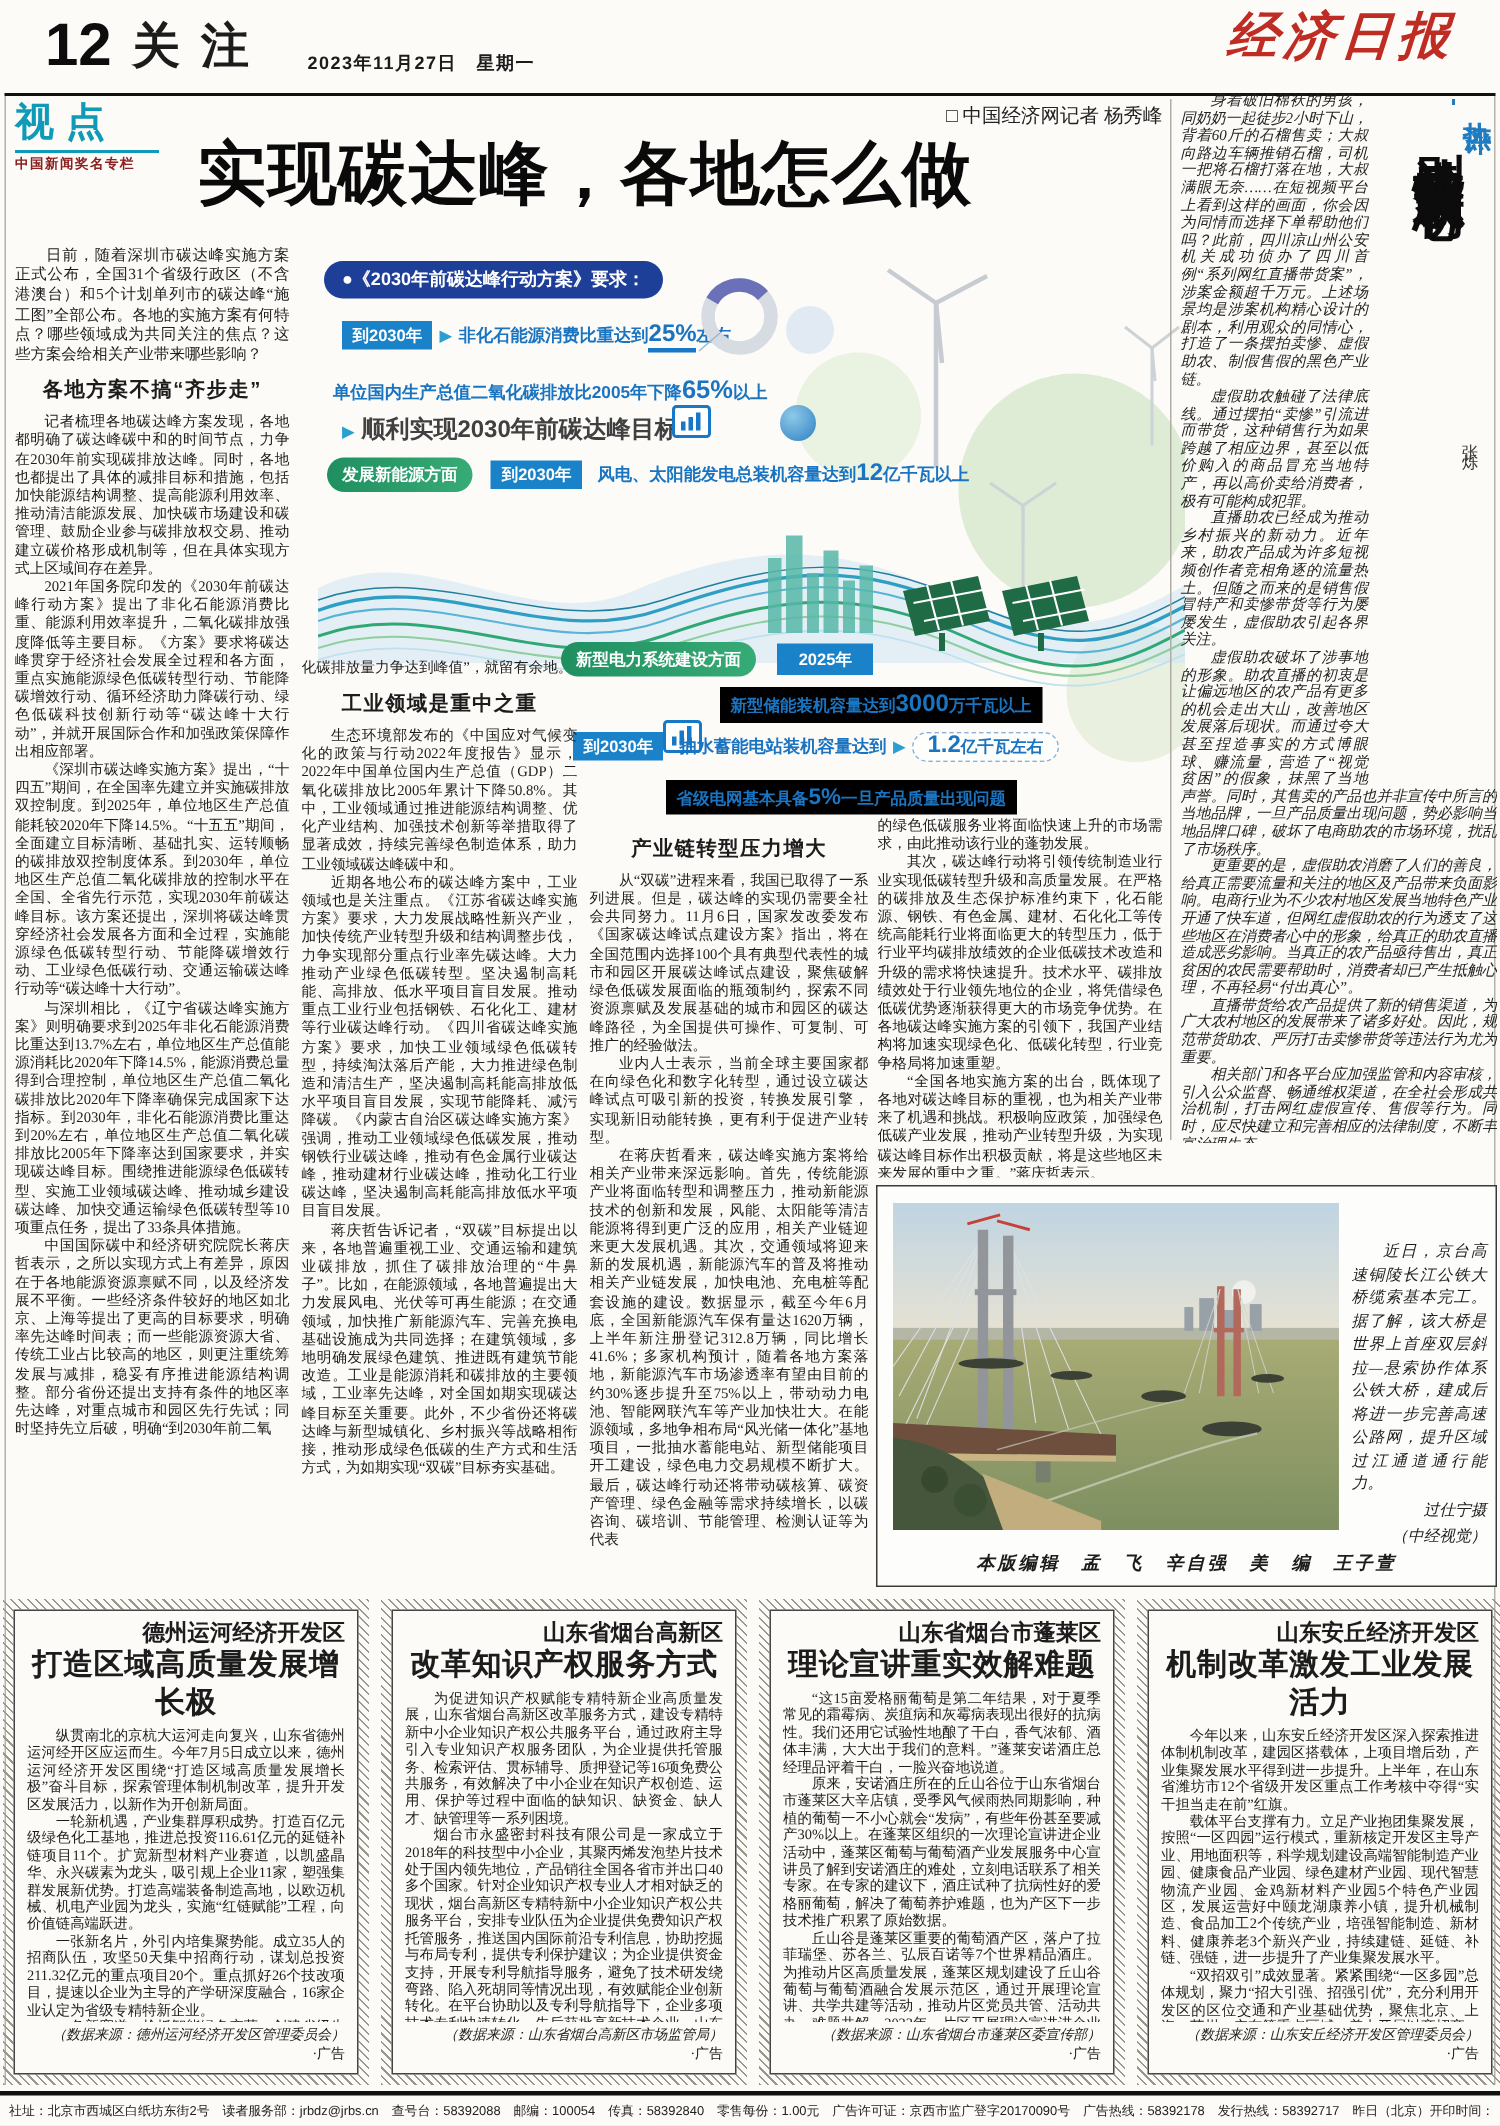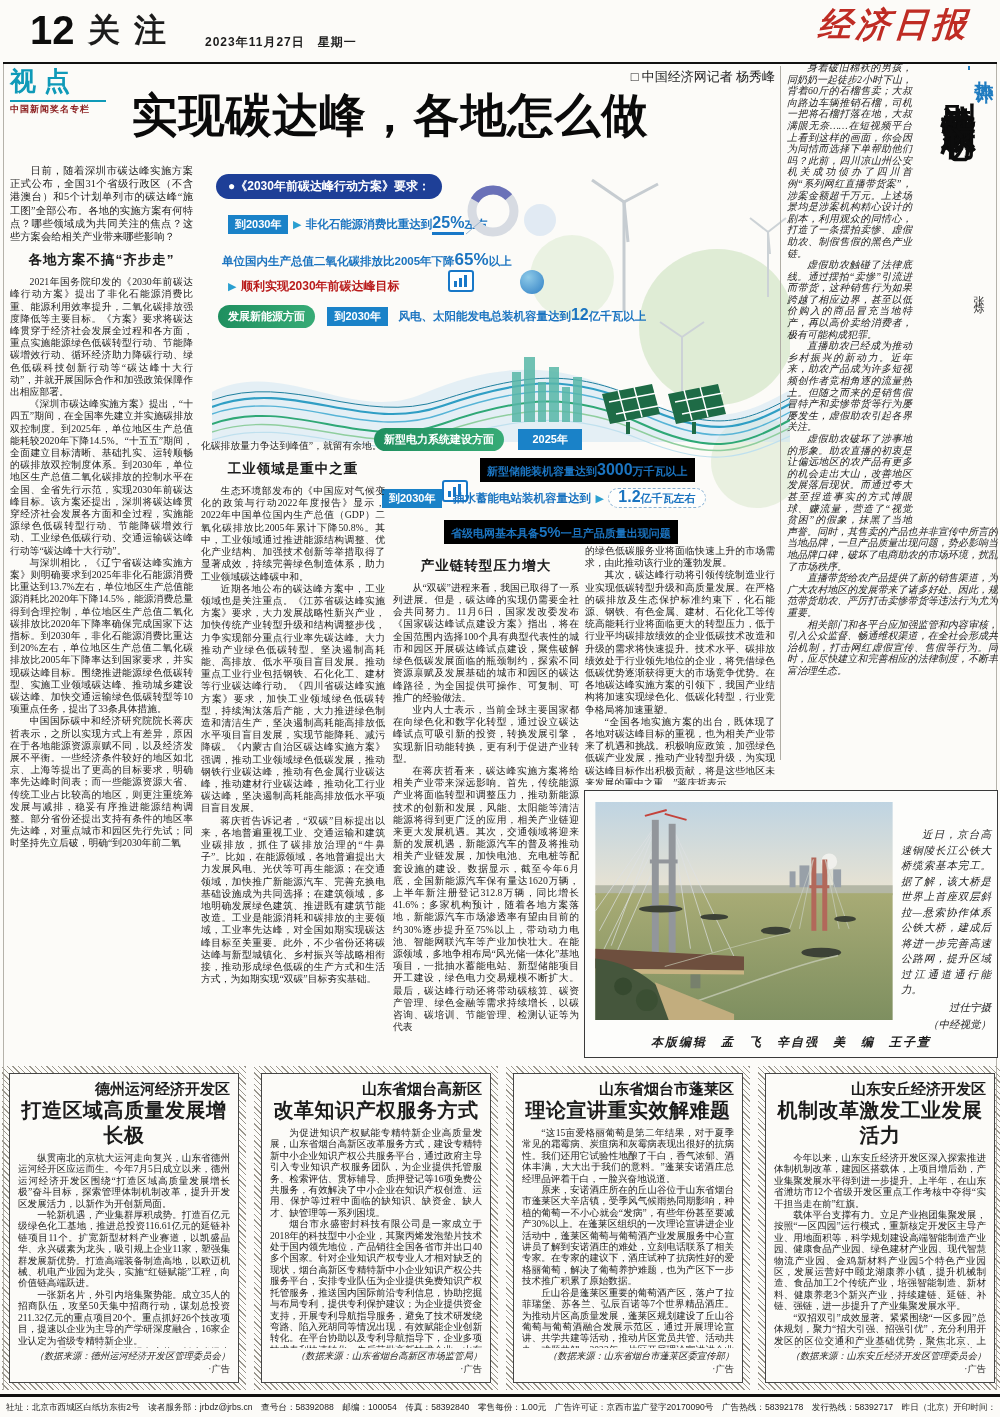--- a/index.html
+++ b/index.html
@@ -42,21 +42,21 @@
   #ig { left:212px; top:162px; width:578px; height:396px; }
   #ig svg.bg { position:absolute; inset:0; pointer-events:none; }
   .ig-el { position:absolute; white-space:nowrap; font-family:"Liberation Sans", sans-serif; }
   .ig-title { left:4px; top:12px; background:#1e3f97; color:#fff; font-weight:bold; font-size:12px;
               padding:4px 12px; border-radius:13px; }
   .tag { background:#1a82c8; color:#fff; font-weight:bold; font-size:11px; padding:2px 7px; display:inline-block; }
   .tri { color:#2a9fd0; font-size:11px; }
   .bluetext { color:#1b74c0; font-size:11.5px; font-weight:bold; }
   .big { font-size:16px; font-weight:bold; }
   .ub { border-bottom:3px solid #1878c8; padding-bottom:1px; }
-  .goal { color:#b91c1c; font-weight:900; font-size:12px; }
+  .goal { color:#404040; font-weight:900; font-size:16px; }
   .pill { background:linear-gradient(90deg,#1f8f5f,#37ab76); color:#fff; font-weight:bold; font-size:11px;
           padding:4px 10px; border-radius:13px; display:inline-block; }
   .lightbar { background:#000000; color:#1b74c0; font-weight:bold; font-size:11px; padding:3px 7px; }
   .dashbox { border:1.5px dashed #8ab2d4; border-radius:12px; color:#1b74c0; font-weight:bold;
              font-size:11px; padding:3px 9px; background:rgba(255,255,255,.7); }
   .sphere { width:24px; height:24px; border-radius:50%;
             background:radial-gradient(circle at 35% 30%, #8ecae8, #2f7fc4); }
   .miniicon { width:26px; height:22px; border:2px solid #1878c8; border-radius:3px; background:#fff;
               position:relative; }
   .miniicon i { position:absolute; bottom:3px; background:#1878c8; width:3px; }
@@ -119,20 +119,21 @@
   <div class="abs edge" style="right:3px;top:64px;height:1326px;"></div>
 
   <div class="abs vp-badge">视点</div>
   <div class="abs vp-sub">中国新闻奖名专栏</div>
   <div class="abs byline">□ 中国经济网记者 杨秀峰</div>
   <h1 class="abs headline">实现碳达峰，各地怎么做</h1>
 
   <div id="col1" class="abs col">
     <p class="intro">日前，随着深圳市碳达峰实施方案正式公布，全国31个省级行政区（不含港澳台）和5个计划单列市的碳达峰“施工图”全部公布。各地的实施方案有何特点？哪些领域成为共同关注的焦点？这些方案会给相关产业带来哪些影响？</p>
     <div class="subhead">各地方案不搞“齐步走”</div>
+    <p>记者梳理各地碳达峰方案发现，各地都明确了碳达峰碳中和的时间节点，力争在2030年前实现碳排放达峰。同时，各地也都提出了具体的减排目标和措施，包括加快能源结构调整、提高能源利用效率、推动清洁能源发展、加快碳市场建设和碳管理、鼓励企业参与碳排放权交易、推动建立碳价格形成机制等，但在具体实现方式上区域间存在差异。</p>
     <p>2021年国务院印发的《2030年前碳达峰行动方案》提出了非化石能源消费比重、能源利用效率提升，二氧化碳排放强度降低等主要目标。《方案》要求将碳达峰贯穿于经济社会发展全过程和各方面，重点实施能源绿色低碳转型行动、节能降碳增效行动、循环经济助力降碳行动、绿色低碳科技创新行动等“碳达峰十大行动”，并就开展国际合作和加强政策保障作出相应部署。</p>
     <p>《深圳市碳达峰实施方案》提出，“十四五”期间，在全国率先建立并实施碳排放双控制度。到2025年，单位地区生产总值能耗较2020年下降14.5%。“十五五”期间，全面建立目标清晰、基础扎实、运转顺畅的碳排放双控制度体系。到2030年，单位地区生产总值二氧化碳排放的控制水平在全国、全省先行示范，实现2030年前碳达峰目标。该方案还提出，深圳将碳达峰贯穿经济社会发展各方面和全过程，实施能源绿色低碳转型行动、节能降碳增效行动、工业绿色低碳行动、交通运输碳达峰行动等“碳达峰十大行动”。</p>
     <p>与深圳相比，《辽宁省碳达峰实施方案》则明确要求到2025年非化石能源消费比重达到13.7%左右，单位地区生产总值能源消耗比2020年下降14.5%，能源消费总量得到合理控制，单位地区生产总值二氧化碳排放比2020年下降率确保完成国家下达指标。到2030年，非化石能源消费比重达到20%左右，单位地区生产总值二氧化碳排放比2005年下降率达到国家要求，并实现碳达峰目标。围绕推进能源绿色低碳转型、实施工业领域碳达峰、推动城乡建设碳达峰、加快交通运输绿色低碳转型等10项重点任务，提出了33条具体措施。</p>
     <p>中国国际碳中和经济研究院院长蒋庆哲表示，之所以实现方式上有差异，原因在于各地能源资源禀赋不同，以及经济发展不平衡。一些经济条件较好的地区如北京、上海等提出了更高的目标要求，明确率先达峰时间表；而一些能源资源大省、传统工业占比较高的地区，则更注重统筹发展与减排，稳妥有序推进能源结构调整。部分省份还提出支持有条件的地区率先达峰，对重点城市和园区先行先试；同时坚持先立后破，明确“到2030年前二氧</p>
   </div>
 
   <div id="ig" class="abs">
     <svg class="bg" width="578" height="396" viewBox="0 0 578 396">
       <circle cx="505" cy="165" r="78" fill="#cfe3c2" opacity="0.65"></circle>
       <circle cx="360" cy="115" r="42" fill="#e2eed9" opacity="0.7"></circle>
@@ -268,20 +269,21 @@
     <p>“全国各地实施方案的出台，既体现了各地对碳达峰目标的重视，也为相关产业带来了机遇和挑战。积极响应政策，加强绿色低碳产业发展，推动产业转型升级，为实现碳达峰目标作出积极贡献，将是这些地区未来发展的重中之重。”蒋庆哲表示。</p>
   </div>
 
   <div class="abs divider"></div>
   <div id="hot" class="abs">
     <div class="floatblk"></div>
     <p>身着破旧棉袄的男孩，同奶奶一起徒步2小时下山，背着60斤的石榴售卖；大叔向路边车辆推销石榴，司机一把将石榴打落在地，大叔满眼无奈……在短视频平台上看到这样的画面，你会因为同情而选择下单帮助他们吗？此前，四川凉山州公安机关成功侦办了四川首例“系列网红直播带货案”，涉案金额超千万元。上述场景均是涉案机构精心设计的剧本，利用观众的同情心，打造了一条摆拍卖惨、虚假助农、制假售假的黑色产业链。</p>
     <p>虚假助农触碰了法律底线。通过摆拍“卖惨”引流进而带货，这种销售行为如果跨越了相应边界，甚至以低价购入的商品冒充当地特产，再以高价卖给消费者，极有可能构成犯罪。</p>
     <p>直播助农已经成为推动乡村振兴的新动力。近年来，助农产品成为许多短视频创作者竞相角逐的流量热土。但随之而来的是销售假冒特产和卖惨带货等行为屡屡发生，虚假助农引起各界关注。</p>
     <p>虚假助农破坏了涉事地的形象。助农直播的初衷是让偏远地区的农产品有更多的机会走出大山，改善地区发展落后现状。而通过夸大甚至捏造事实的方式博眼球、赚流量，营造了“视觉贫困”的假象，抹黑了当地声誉。同时，其售卖的产品也并非宣传中所言的当地品牌，一旦产品质量出现问题，势必影响当地品牌口碑，破坏了电商助农的市场环境，扰乱了市场秩序。</p>
+    <p>更重要的是，虚假助农消磨了人们的善良，给真正需要流量和关注的地区及产品带来负面影响。电商行业为不少农村地区发展当地特色产业开通了快车道，但网红虚假助农的行为透支了这些地区在消费者心中的形象，给真正的助农直播造成恶劣影响。当真正的农产品亟待售出，真正贫困的农民需要帮助时，消费者却已产生抵触心理，不再轻易“付出真心”。</p>
     <p>直播带货给农产品提供了新的销售渠道，为广大农村地区的发展带来了诸多好处。因此，规范带货助农、严厉打击卖惨带货等违法行为尤为重要。</p>
     <p>相关部门和各平台应加强监管和内容审核，引入公众监督、畅通维权渠道，在全社会形成共治机制，打击网红虚假宣传、售假等行为。同时，应尽快建立和完善相应的法律制度，不断丰富治理生态。</p>
   </div>
   <div class="abs hot-tag">热评</div>
   <div class="abs hot-head">别让卖惨带货凉了助农初心</div>
   <div class="abs hot-author">张烁</div>
 
   <div id="photobox" class="abs">
     <svg width="298" height="218" viewBox="0 0 300 220">
       <defs>

